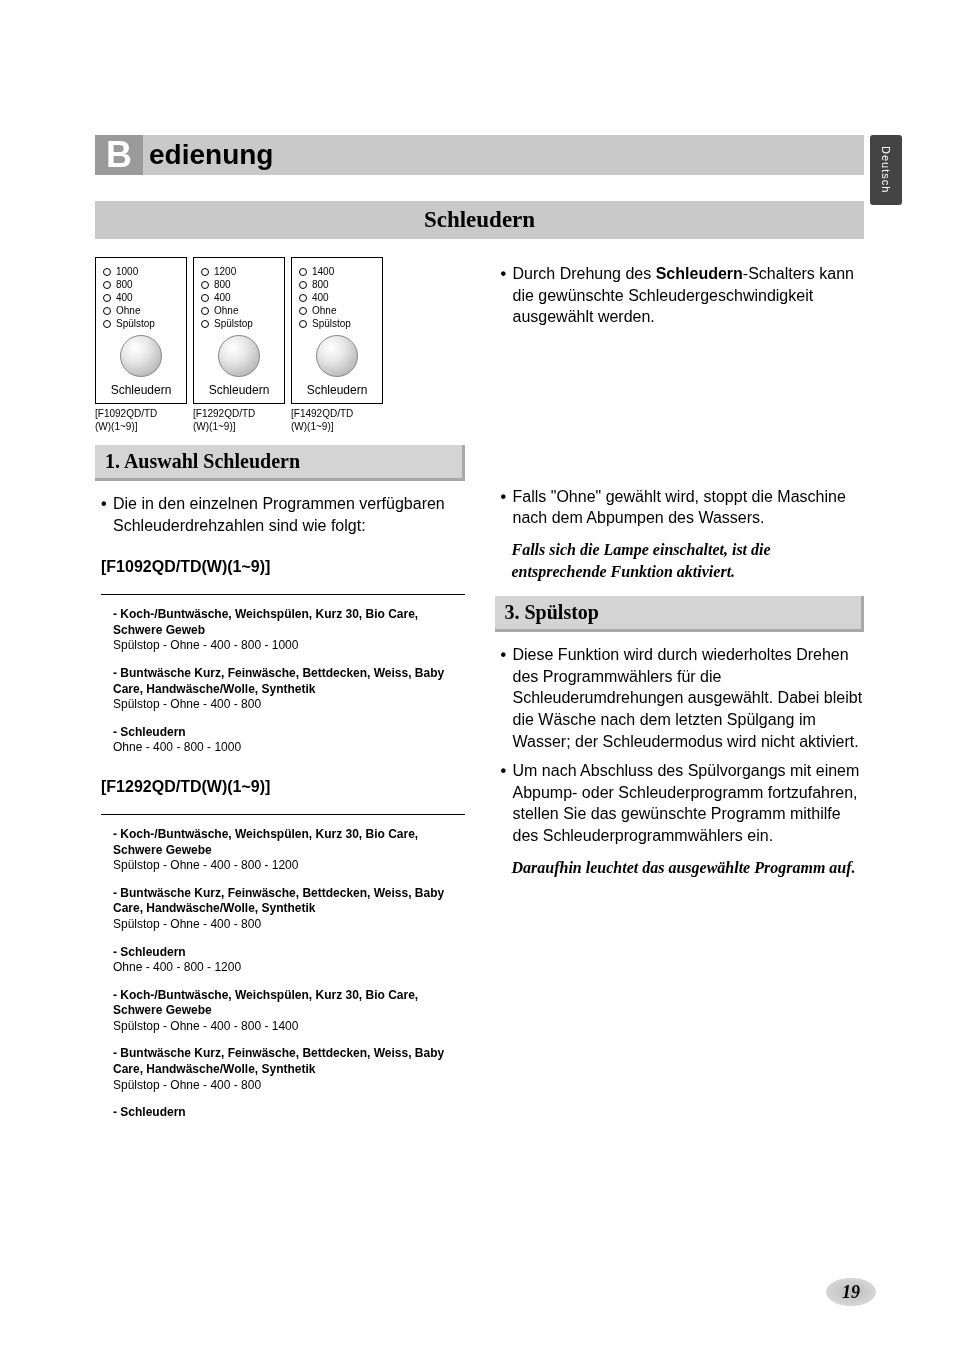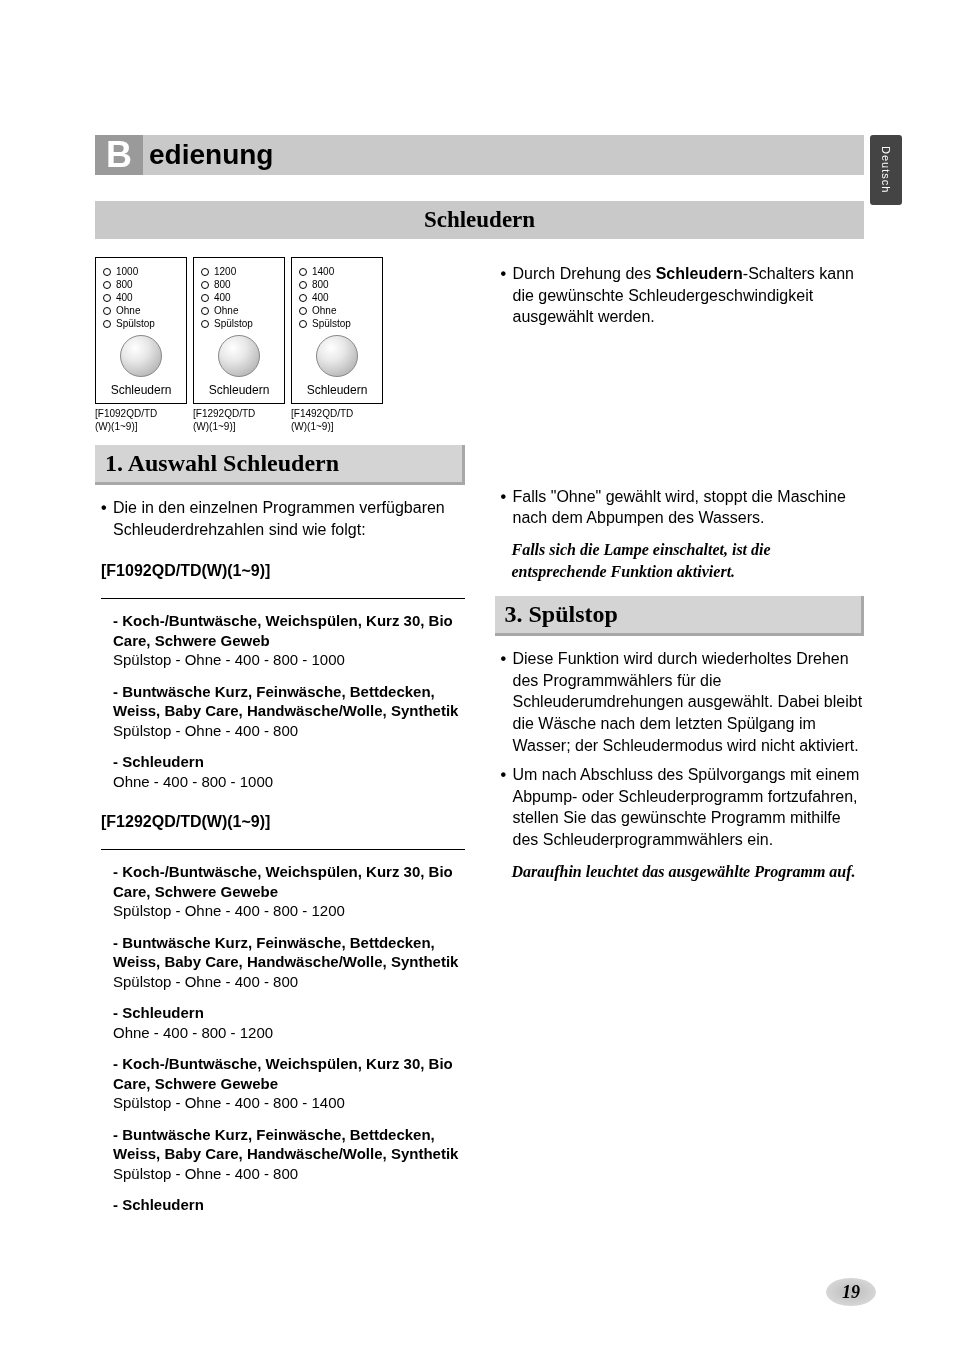--- a/index.html
+++ b/index.html
@@ -127,21 +127,21 @@
     gap: 6px;
     margin-bottom: 12px;
   }
   .panel-sub-col { width: 92px; }
   .sub-heading {
     background: #d4d4d4;
     border-right: 3px solid #a8a8a8;
     border-bottom: 3px solid #a8a8a8;
     padding: 5px 10px;
     font-family: Georgia, 'Times New Roman', serif;
-    font-size: 24px;
+    font-size: 20px;
     font-weight: bold;
     margin-bottom: 12px;
   }
   .body-text {
     font-size: 16px;
     line-height: 1.35;
   }
   .bullet {
     display: flex;
     margin-bottom: 8px;
@@ -154,21 +154,21 @@
   }
   .model-hdr {
     font-weight: bold;
     font-size: 16px;
     border-bottom: 1.5px solid #000;
     padding-bottom: 18px;
     margin: 22px 0 6px 6px;
   }
   .prog {
     margin: 12px 0 8px 18px;
-    font-size: 15px;
+    font-size: 12px;
     line-height: 1.3;
   }
   .prog .name { font-weight: bold; }
   .italic-note {
     font-family: Georgia, 'Times New Roman', serif;
     font-style: italic;
     font-weight: bold;
     font-size: 16px;
     line-height: 1.35;
     margin: 10px 0 14px 17px;

